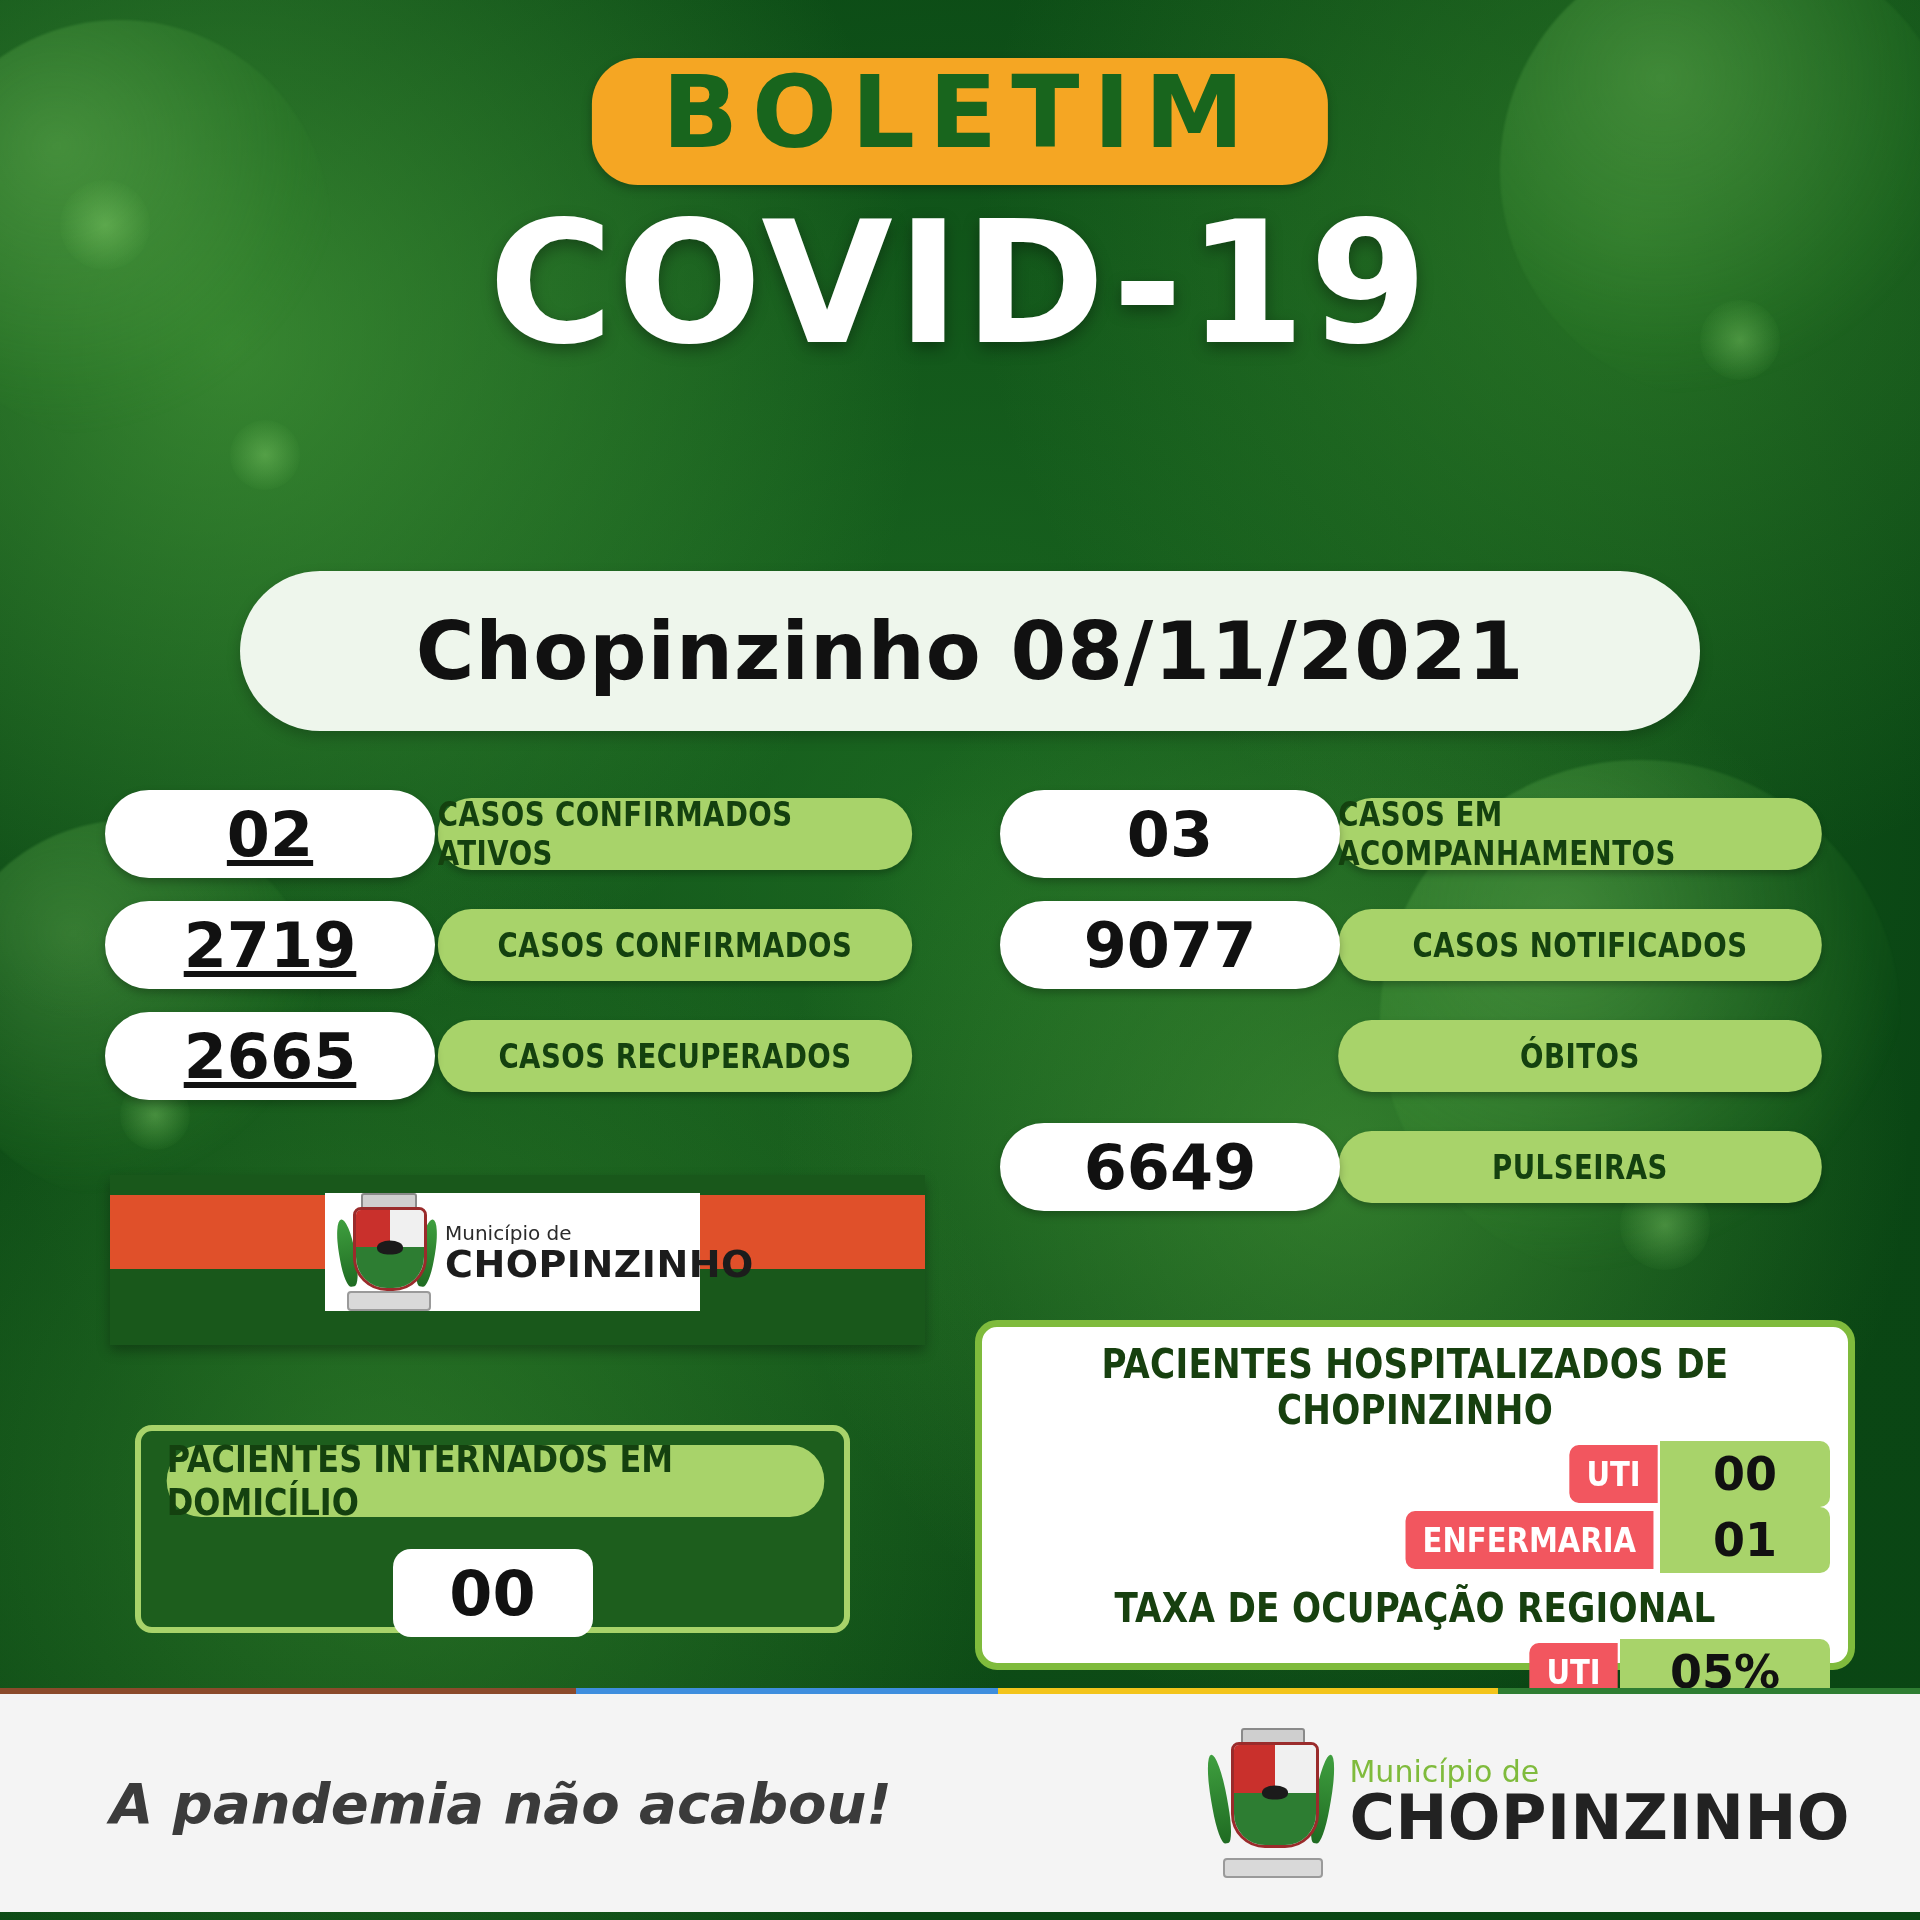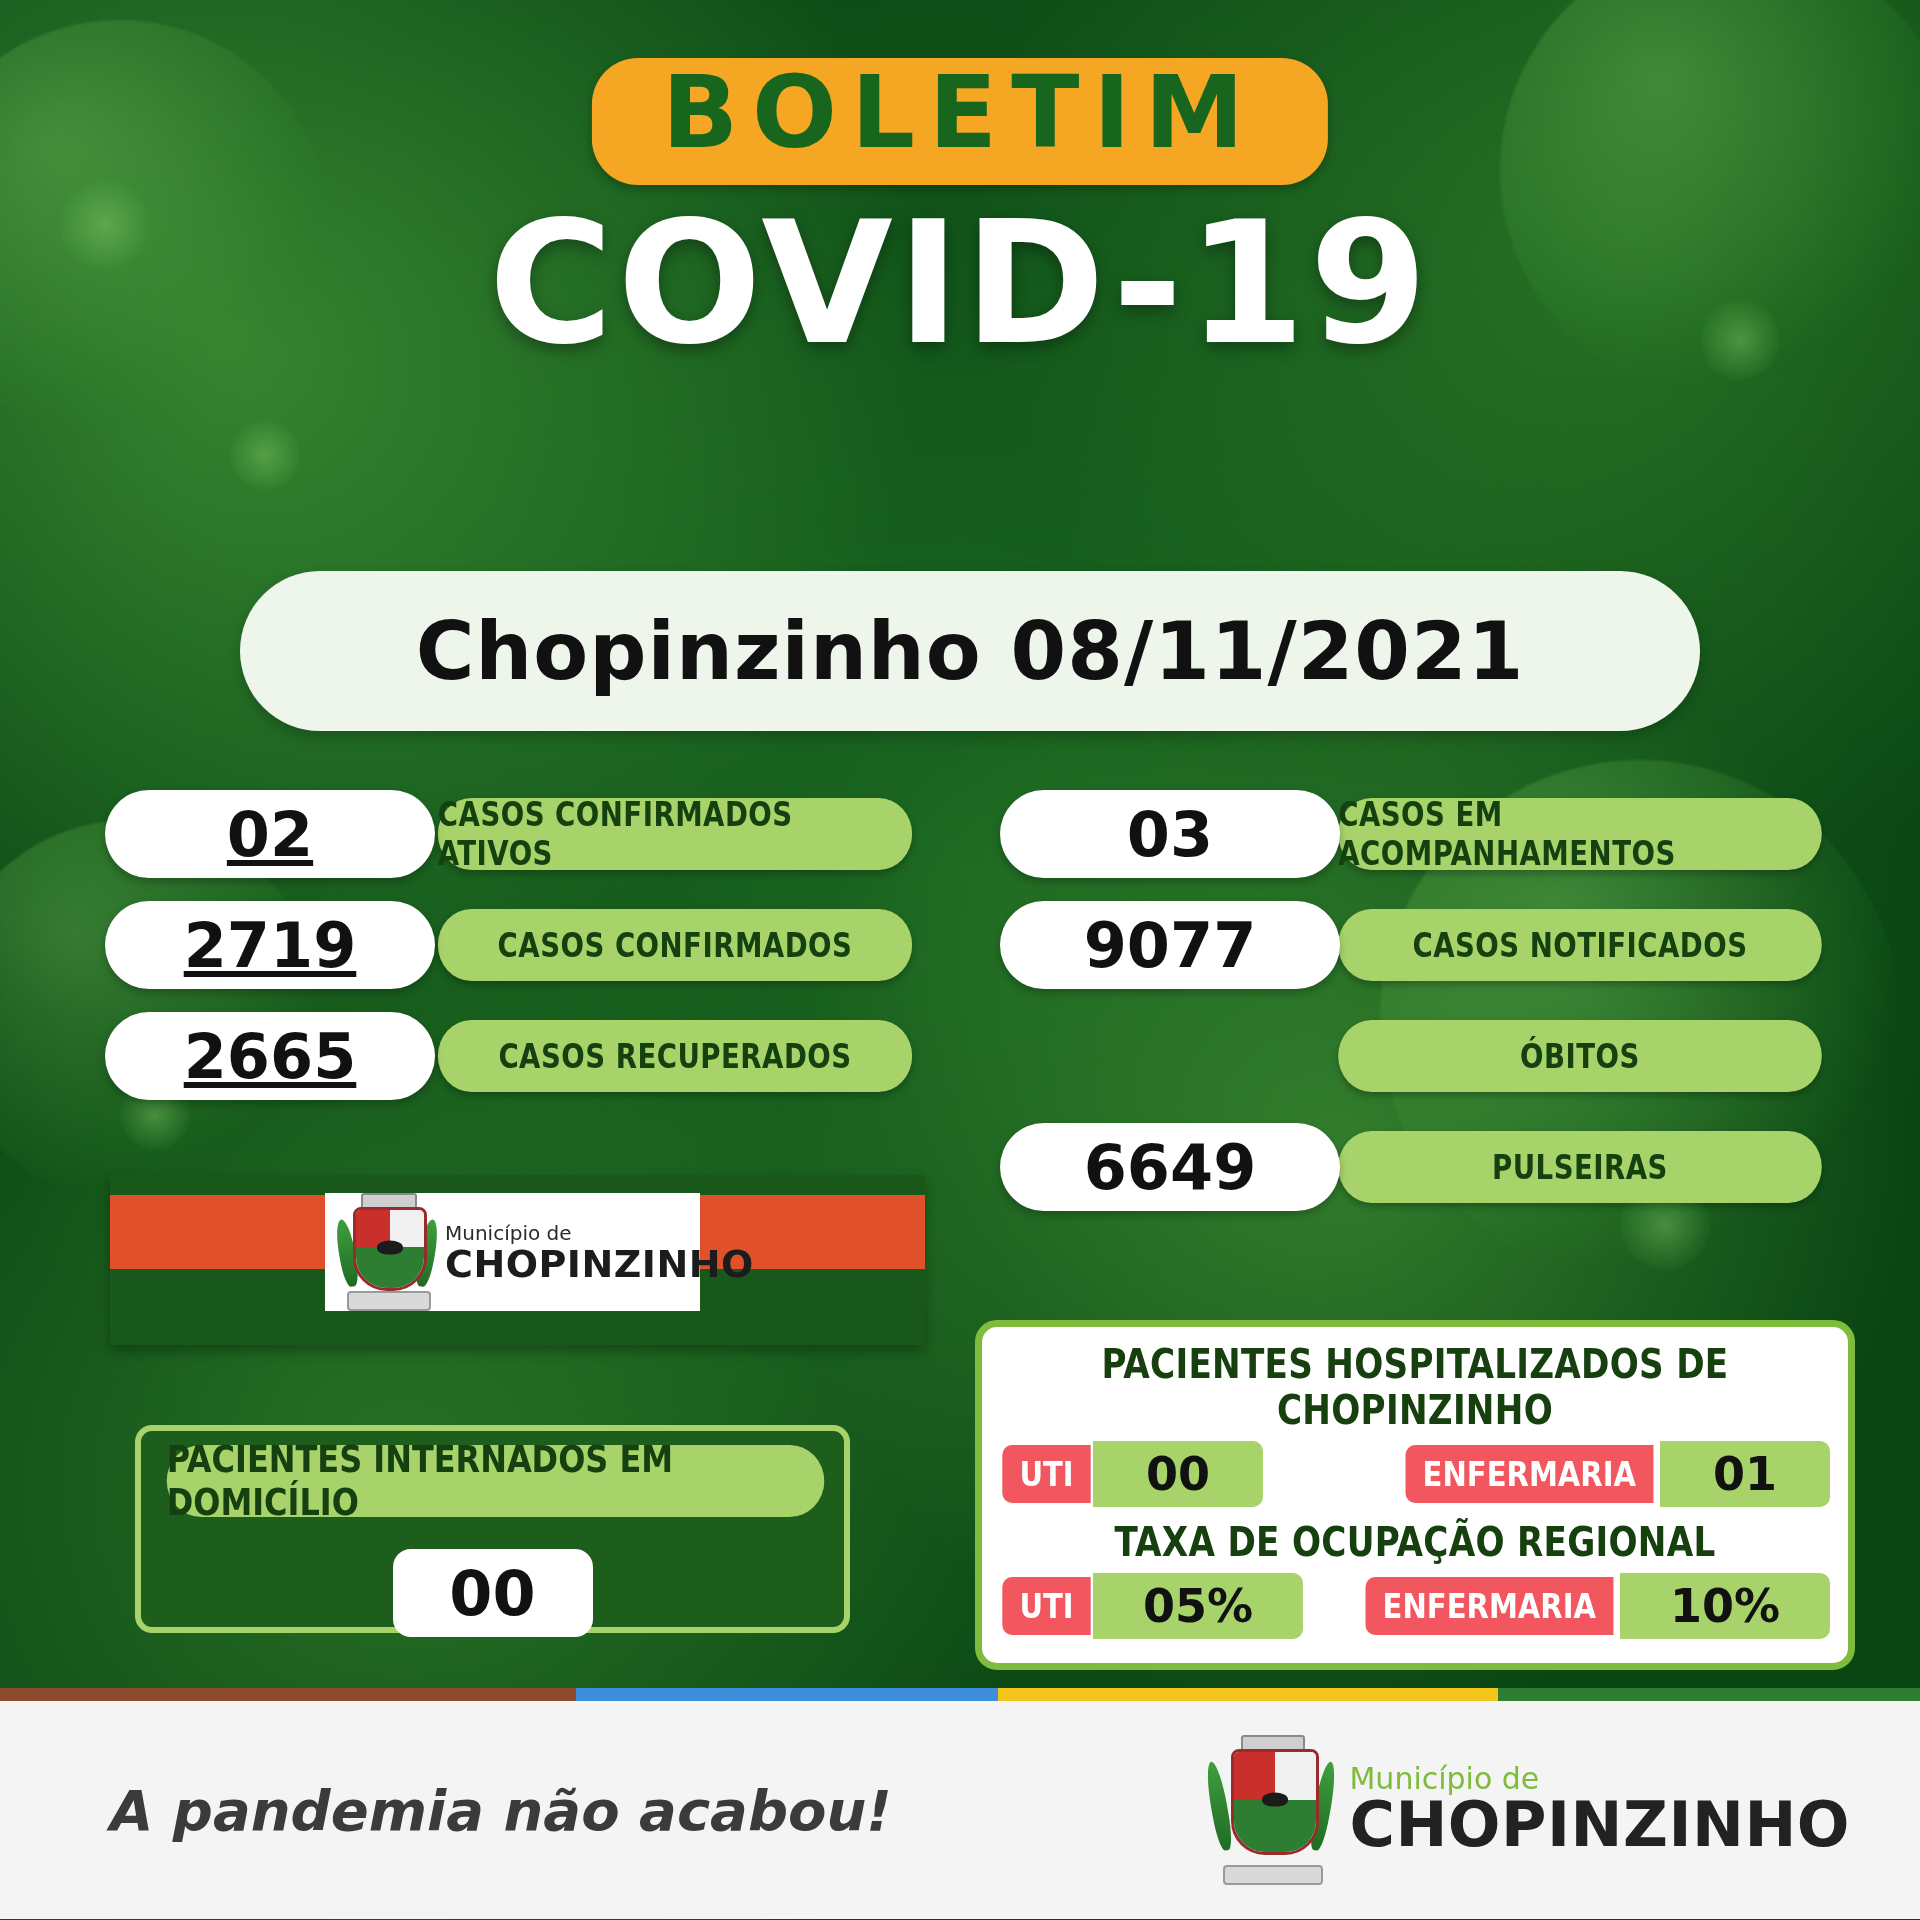--- a/index.html
+++ b/index.html
@@ -255,22 +255,23 @@
     font-weight: bold;
     color: #17400f;
     letter-spacing: 0.3px;
     font-family: "DejaVu Sans Condensed", "DejaVu Sans", sans-serif;
     transform: scaleX(0.95);
     margin-bottom: 8px;
   }
   .hosp-row {
     display: flex;
     justify-content: space-between;
-    align-items: flex-start;
+    align-items: flex-end;
     margin-bottom: 12px;
+    flex-direction: column;
   }
   .chip-pair { display: flex; align-items: center; }
   .chip-red {
     background: #f2565f;
     color: #ffffff;
     font-weight: bold;
     font-size: 34px;
     padding: 9px 18px;
     border-radius: 10px 0 0 10px;
     font-family: "DejaVu Sans Condensed", "DejaVu Sans", sans-serif;
@@ -294,21 +295,21 @@
     position: absolute;
     bottom: 218px;
     left: 0;
     width: 100%;
     height: 14px;
     display: flex;
   }
   .color-strip div { height: 100%; }
   .footer {
     position: absolute;
-    bottom: 1px;
+    bottom: 8px;
     left: 0;
     width: 100%;
     height: 218px;
     background: #f4f4f4;
     display: flex;
     align-items: center;
     justify-content: space-between;
     padding: 0 70px 0 110px;
     box-sizing: border-box;
   }

